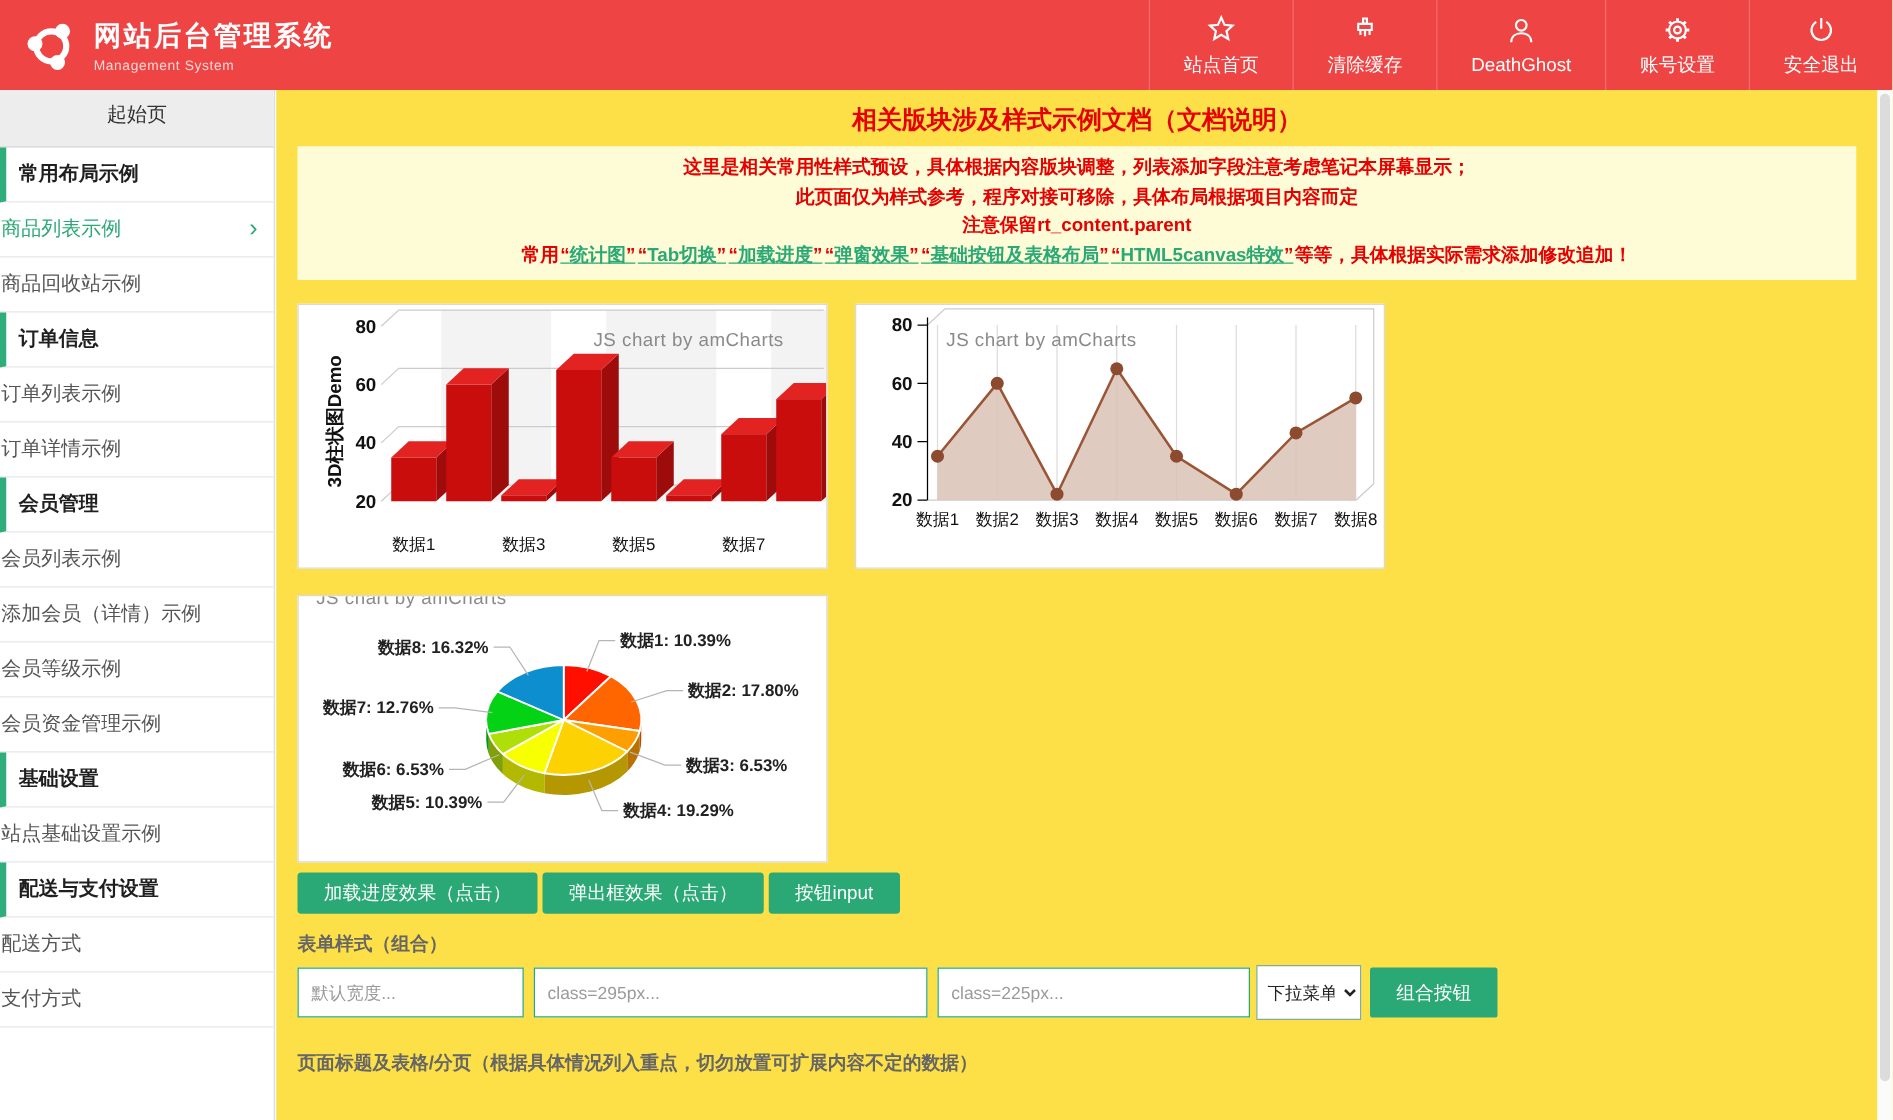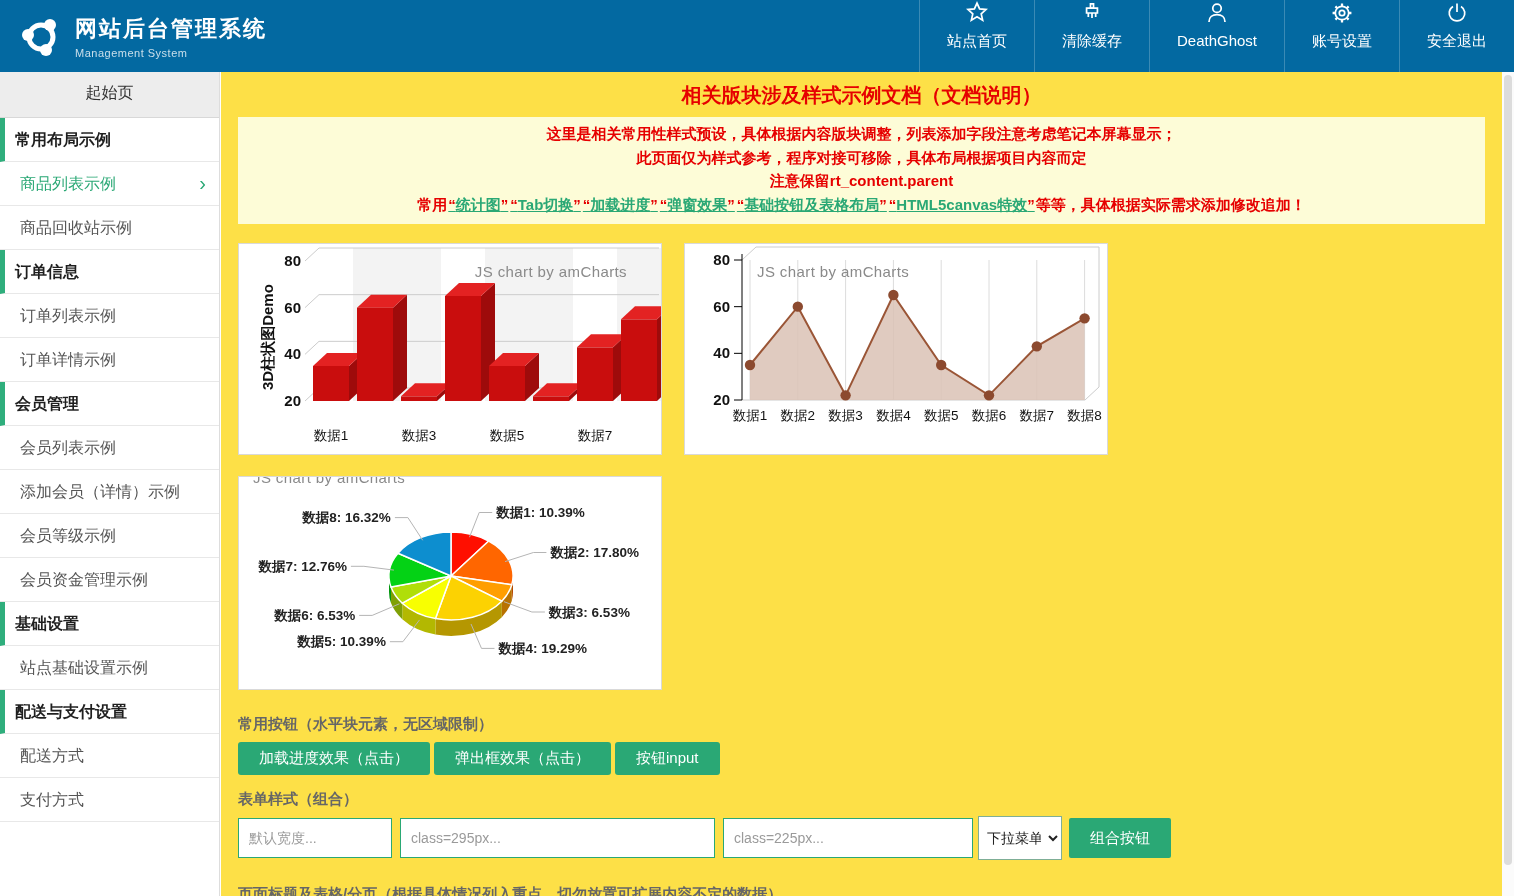--- a/index.html
+++ b/index.html
@@ -1,37 +1,37 @@
 <!DOCTYPE html>
 <html><head>
 <meta charset="utf-8">
 <style>
   *{margin:0;padding:0;box-sizing:border-box}
   html,body{width:1514px;height:896px;overflow:hidden;background:#fff;
     font-family:"Liberation Sans","DejaVu Sans",sans-serif}
   .app{position:relative;width:1514px;height:896px;overflow:hidden}
 
   
-  .header{position:absolute;top:0;left:0;right:0;height:72px;background:#0369a1;
+  .header{position:absolute;top:0;left:0;right:0;height:72px;background:#ef4444;
     display:flex;align-items:center;color:#fff;z-index:5}
   .logo{display:flex;align-items:center;gap:11px;padding-left:18px}
   .logo-text{display:flex;flex-direction:column}
   .logo-text .t1{font-size:22px;font-weight:bold;letter-spacing:2px}
   .logo-text .t2{font-size:11px;color:rgba(255,255,255,.78);text-align:left;margin-top:3px;letter-spacing:.5px}
   .nav{margin-left:auto;display:flex;height:100%}
-  .nav-item{display:flex;flex-direction:column;align-items:center;gap:6px;
+  .nav-item{display:flex;flex-direction:column;align-items:center;justify-content:center;gap:6px;
     padding:0 27px;border-left:1px solid rgba(255,255,255,.22);cursor:pointer;font-size:15px;white-space:nowrap}
   .nav-item svg{display:block}
 
   
   .sidebar{position:absolute;top:69px;left:0;bottom:0;width:220px;background:#fff;border-right:1px solid #ddd}
   .side-home{height:49px;line-height:48px;text-align:center;background:#ededed;font-size:16px;color:#333;
     border-bottom:1px solid #d8d8d8;cursor:pointer}
   .menu{list-style:none}
-  .menu li{height:44px;line-height:43px;padding-left:20px;border-bottom:1px solid #e8e8e8;font-size:16px;
+  .menu li{height:44px;line-height:43px;padding-left:1px;border-bottom:1px solid #e8e8e8;font-size:16px;
     color:#555;cursor:pointer;position:relative;white-space:nowrap;overflow:hidden}
   .menu li.group{font-weight:bold;color:#1f1f1f;border-left:5px solid #2fae7c;padding-left:10px}
   .menu li.active{color:#2aa875}
   .menu li .chev{position:absolute;right:13px;top:0;font-size:20px;color:#2aa875;font-weight:normal}
 
   
   .main{position:absolute;top:72px;left:221px;right:12px;bottom:0;padding:0 17px;overflow:hidden;background:#fde047}
   .doc-title{font-size:20px;color:#e60000;text-align:center;margin-top:10px;font-weight:bold}
   .notice{background:#fdfcd7;margin-top:8px;padding:5px 0 8px;text-align:center;font-size:15px;
     font-weight:bold;color:#e60000;line-height:23.5px}
@@ -44,21 +44,21 @@
   .panel svg{display:block}
 
   .sec-h{font-size:15px;font-weight:bold;color:#666;margin-top:25px}
   .sec-h.tight{margin-top:15px}
   .btn-row{display:flex;gap:4px;margin-top:8px}
   .gbtn{background:#2aa875;color:#fff;border:none;border-radius:3px;height:33px;padding:0 21px;
     font-size:15px;cursor:pointer;font-family:inherit;white-space:nowrap}
   .form-row{display:flex;align-items:center;margin-top:7px}
   .inp{height:40px;border:1px solid #2aa875;padding:0 10px;font-size:14px;color:#333;font-family:inherit;outline:none}
   .inp::placeholder{color:#9a9a9a}
-  .w1{width:154px}.w2{width:315px;margin-left:8px}.w3{width:250px;margin-left:8px}
+  .w1{width:181px}.w2{width:315px;margin-left:8px}.w3{width:250px;margin-left:8px}
   .sel{height:44px;width:84px;margin-left:5px;border:1px solid #7fae96;font-size:14px;color:#222;
     background:#fff;font-family:inherit;padding:0 4px;outline:none}
   .combo{height:40px;margin-left:7px;border-radius:2px}
 
   
   .sb{position:absolute;top:72px;right:0;bottom:0;width:12px;background:#fbfbfb}
   .sb .thumb{position:absolute;left:2px;right:2px;top:3px;height:790px;background:#dcdcdc;border-radius:5px}
 </style>
 </head>
 <body>
@@ -275,21 +275,20 @@
           <path d="M160.4 126.8 L133.2 138.4 L120.2 138.4" stroke="#b5b5b5" fill="none"></path>
           <text x="116.18146299478082" y="142.89684135601834" text-anchor="end" font-size="13.5" font-weight="bold" fill="#222">数据6: 6.53%</text>
           <path d="M154.9 93.1 L124.9 89.3 L111.9 89.3" stroke="#b5b5b5" fill="none"></path>
           <text x="107.92528140048839" y="93.80962095245893" text-anchor="end" font-size="13.5" font-weight="bold" fill="#222">数据7: 12.76%</text>
           <path d="M183.7 63.3 L168.9 40.6 L155.9 40.6" stroke="#b5b5b5" fill="none"></path>
           <text x="151.8807786553073" y="45.09426376191986" text-anchor="end" font-size="13.5" font-weight="bold" fill="#222">数据8: 16.32%</text>
           <text x="14" y="6" font-size="15" fill="#8a8a8a" letter-spacing=".4">JS chart by amCharts</text>
         </svg>
     </div>
 
-    <div class="sec-h">常用按钮（水平块元素，无区域限制）</div>
     <div class="btn-row">
       <button class="gbtn">加载进度效果（点击）</button>
       <button class="gbtn">弹出框效果（点击）</button>
       <button class="gbtn">按钮input</button>
     </div>
 
     <div class="sec-h tight">表单样式（组合）</div>
     <div class="form-row">
       <input class="inp w1" type="text" placeholder="默认宽度..." style="">
       <input class="inp w2" type="text" placeholder="class=295px..." style="">

